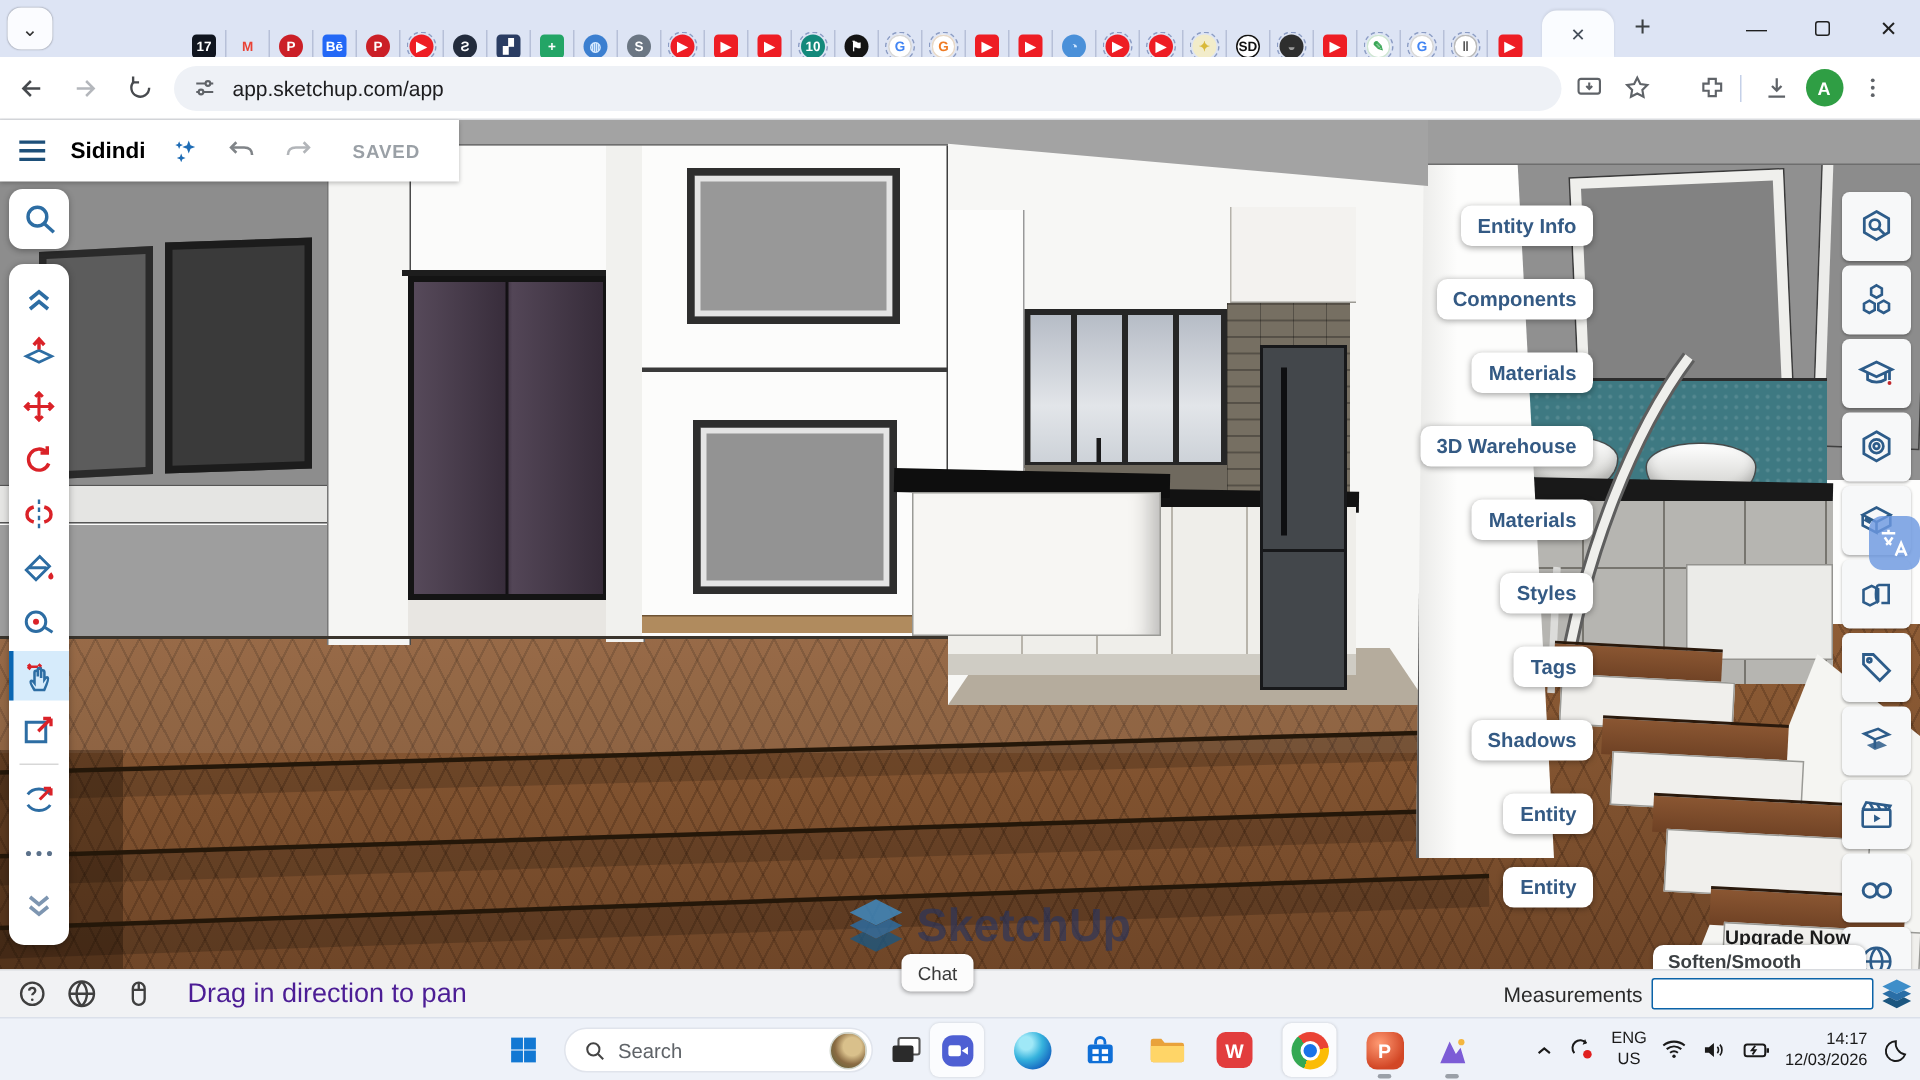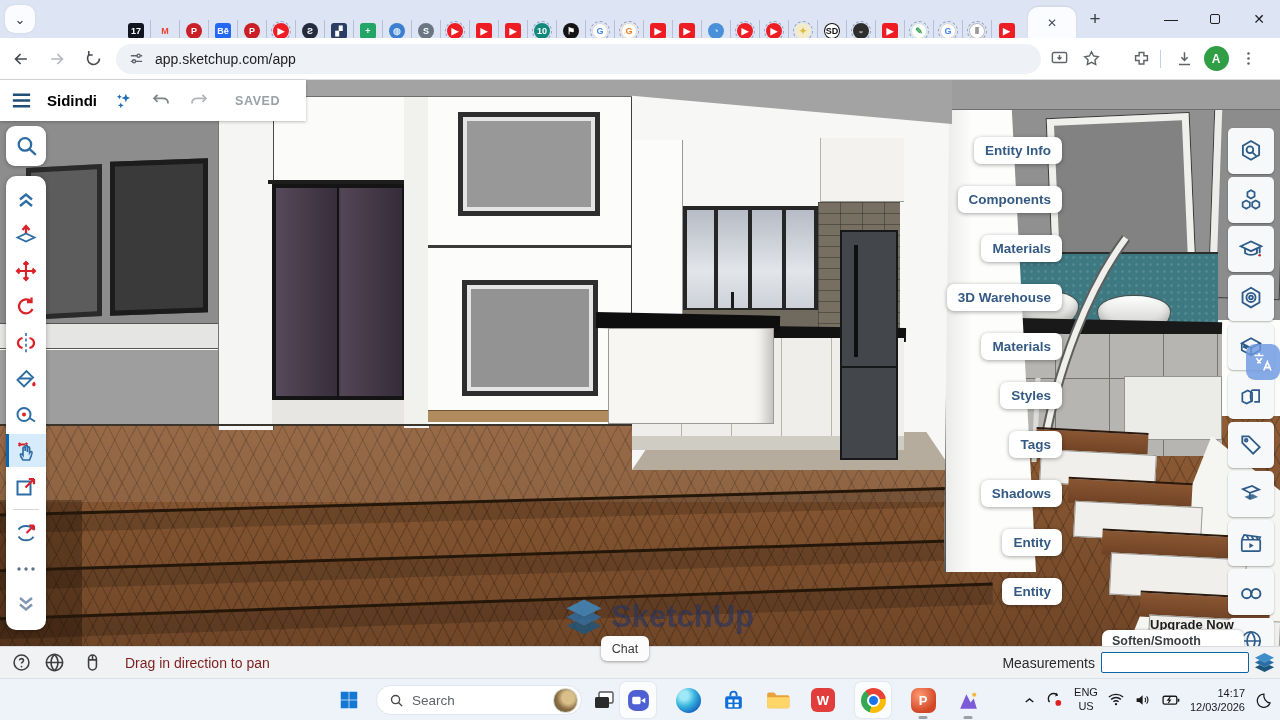--- a/index.html
+++ b/index.html
@@ -69,21 +69,21 @@
        z-index:32;overflow:hidden;font-size:12.5px;font-weight:bold;color:#3c4043;padding:4px 10px 0;box-shadow:0 0 3px rgba(0,0,0,.3);}
 
   #watermark{position:absolute;left:563px;top:596px;display:flex;align-items:center;z-index:25;opacity:.8;}
   #watermark .wmtext{font-size:31px;font-weight:bold;color:#28355f;margin-left:6px;opacity:.8;}
   #chatbtn{position:absolute;left:601px;top:636px;width:48px;height:25px;background:#fcfcfc;border:none;border-radius:6px;
        box-shadow:0 1px 3px rgba(0,0,0,.35);font-size:12.5px;color:#3a3a3a;z-index:75;}
 
   #statusbar{position:absolute;left:0;top:646px;width:1280px;height:32px;background:#f1f2f4;border-top:1px solid #d8dade;
        display:flex;align-items:center;z-index:70;}
   .stico{margin-left:11px;display:flex;align-items:center;justify-content:center;}
-  #hint{font-size:14px;color:#7f1d1d;margin-left:22px;}
+  #hint{font-size:18px;color:#4c1d95;margin-left:22px;}
   #meas-label{font-size:14px;color:#2a2a2a;margin-left:auto;}
   #meas-input{width:148px;height:21px;border:1px solid #0b63a8;border-radius:2px;margin:0 4px 0 6px;background:#fff;}
   #sb-logo{margin-right:4px;display:flex;}
 
   
   #taskbar{position:absolute;left:0;top:678px;width:1280px;height:42px;background:#eef2f9;border-top:1px solid #dbe0ea;z-index:80;}
   #startbtn{position:absolute;left:338px;top:10px;width:22px;height:22px;}
   #tbsearch{position:absolute;left:376px;top:6px;width:206px;height:30px;background:#fff;border:1px solid #e0e4ec;border-radius:16px;
        display:flex;align-items:center;padding:0 3px 0 12px;}
   #tbsearch .stext{font-size:13.5px;color:#5f6368;margin-left:8px;flex:1;}

